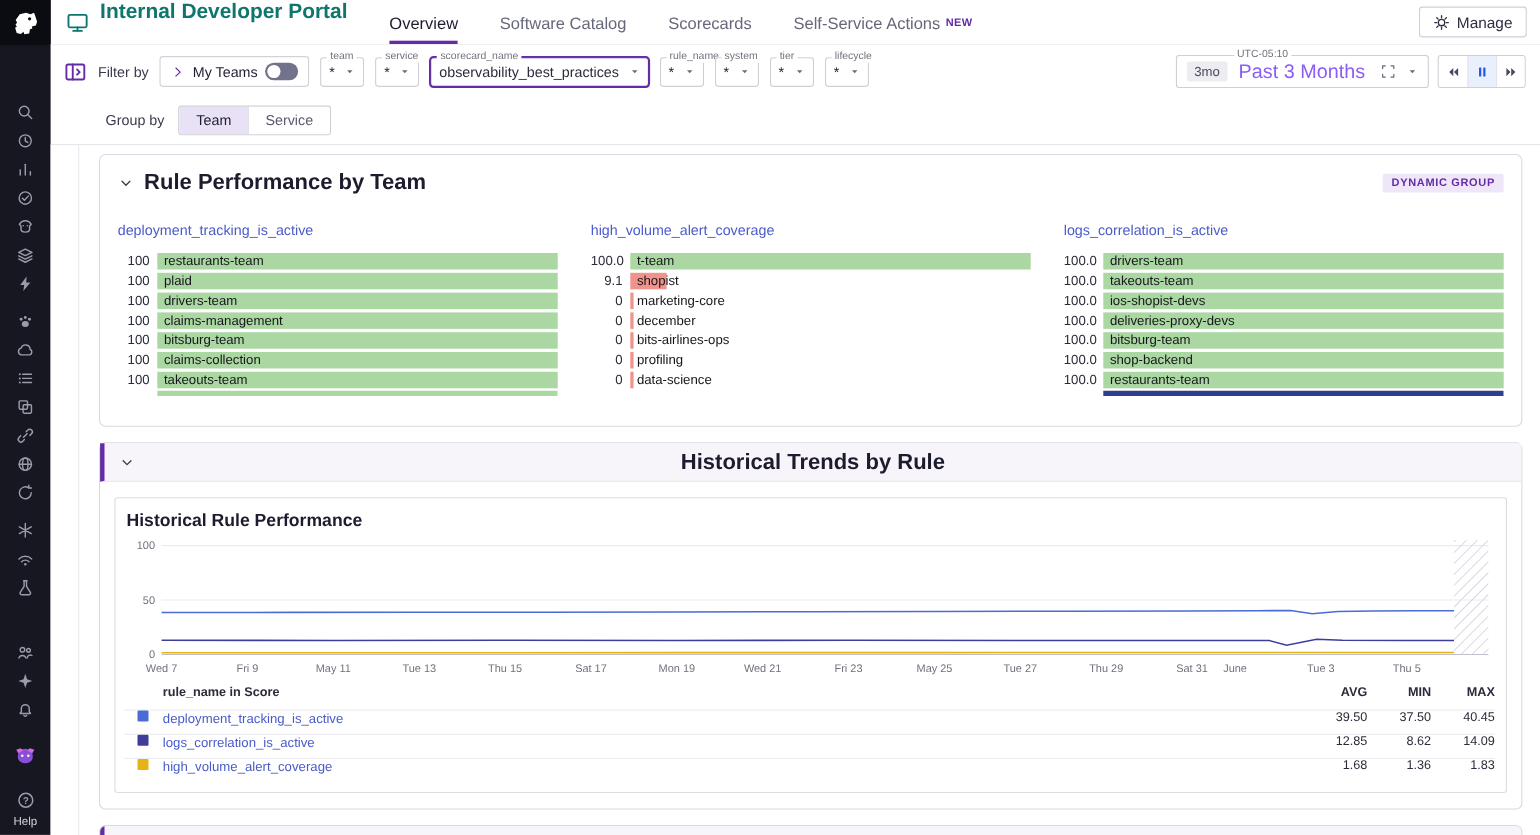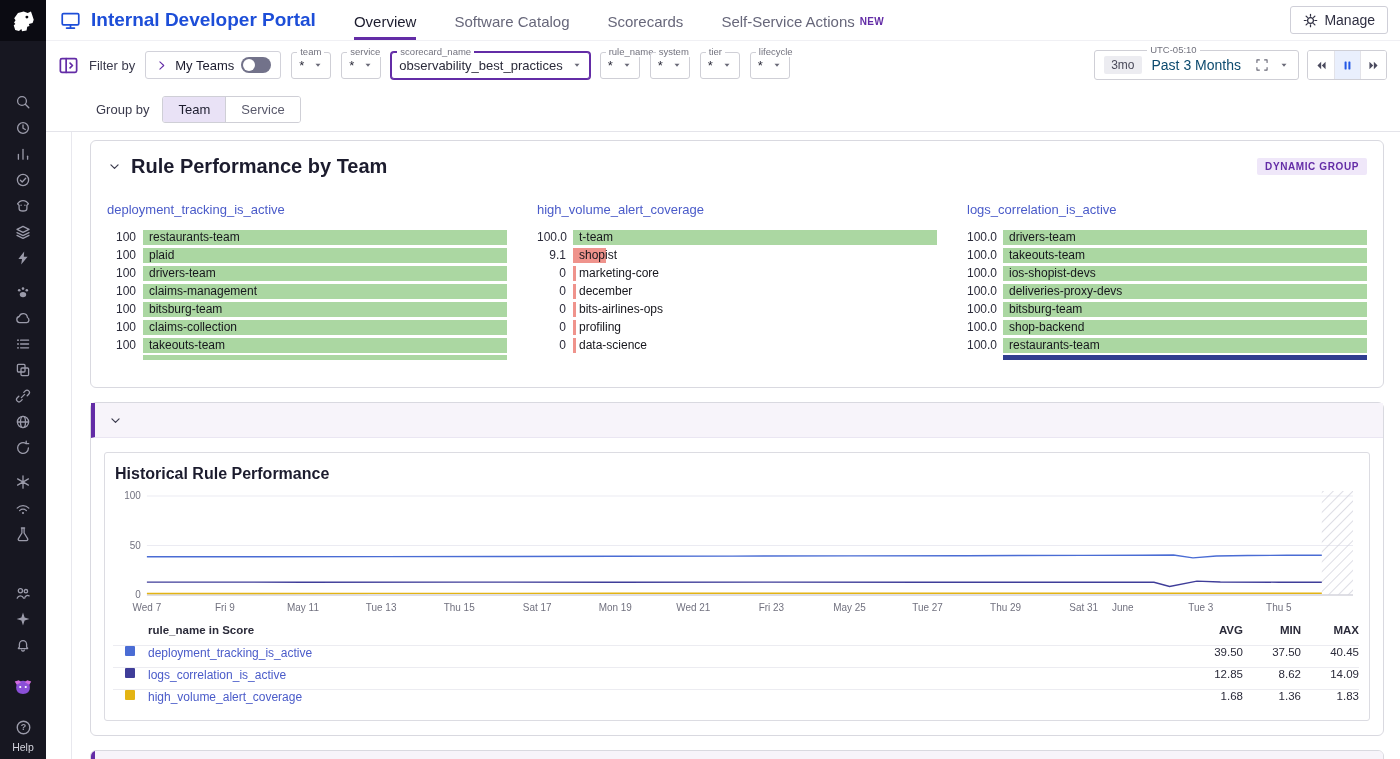--- a/index.html
+++ b/index.html
@@ -10,21 +10,21 @@
 .sidebar{width:46px;background:#171721;display:flex;flex-direction:column;align-items:center;flex-shrink:0}
 .logo{width:46px;height:41px;background:#0b0b12;display:flex;align-items:center;justify-content:center}
 .side-icons{display:flex;flex-direction:column;align-items:center;width:100%;padding-top:48px}
 .side-group{margin-bottom:8px;display:flex;flex-direction:column;align-items:center}
 .side-icon{width:46px;height:26px;display:flex;align-items:center;justify-content:center;color:#9b9baa;cursor:pointer}
 .side-bottom{margin-top:auto;display:flex;flex-direction:column;align-items:center;width:100%;padding-bottom:6px}
 .help-label{font-size:10.5px;color:#d3d3dc;margin-top:1px}
 
 .main{flex:1;display:flex;flex-direction:column;min-width:0}
 .topnav{height:41px;display:flex;align-items:stretch;padding:0 12px 0 14px;border-bottom:1px solid #f0f0f4}
-.brand{display:flex;align-items:center;color:#1d4ed8}
+.brand{display:flex;color:#0f766e}
 .title{font-size:19px;font-weight:700;margin-left:10px;white-space:nowrap}
 .tabs{display:flex;margin-left:38px}
 .tab{display:flex;align-items:center;margin-right:38px;font-size:15px;color:#67677a;border-bottom:3px solid transparent;padding-top:6px;cursor:pointer;white-space:nowrap}
 .tab.active{color:#1c1c2e;border-bottom-color:#632ca6}
 .badge-new{color:#632ca6;font-size:10px;font-weight:700;margin-left:5px;letter-spacing:.3px}
 .manage{margin-left:auto;align-self:center;display:flex;align-items:center;gap:6px;border:1px solid #cfcfd8;border-radius:3px;padding:5px 12px;font-size:14px;color:#2f2f42;cursor:pointer;background:#fff}
 
 .filterbar{display:flex;align-items:center;height:46px;padding:2px 13px 0 12px;gap:10px}
 .panel-btn{color:#632ca6;cursor:pointer;display:flex}
 .filter-by{font-size:13px;color:#3a3a4c}
@@ -36,21 +36,21 @@
 .dd{position:relative;display:flex;align-items:center;border:1px solid #cfcfd6;border-radius:3px;height:27px;padding:0 7px;cursor:pointer;background:#fff}
 .dd.focused{border-color:#632ca6;box-shadow:0 0 0 1px #632ca6}
 .dd .lbl{position:absolute;top:-7px;left:5px;background:#fff;font-size:9.5px;color:#72727e;padding:0 3px;white-space:nowrap}
 .dd .val{color:#2b2b3a;margin-right:9px;white-space:nowrap}
 .icn{display:flex;align-items:center;justify-content:center}
 .dim{color:#6a6a78}
 .timebox{margin-left:auto;display:flex;align-items:center;gap:8px}
 .timectl{position:relative;display:flex;align-items:center;border:1px solid #cfcfd6;border-radius:3px;height:30px;padding:0 9px;gap:10px;cursor:pointer}
 .chip3mo{background:#ececf1;border-radius:2px;padding:2px 7px;font-size:12px;color:#4a4a5a}
 .tz{position:absolute;top:-7px;left:52px;background:#fff;font-size:9.5px;color:#72727e;padding:0 3px}
-.range{font-size:14px;color:#0c4a6e;margin-right:4px}
+.range{font-size:18px;color:#8b5cf6;margin-right:4px}
 .playctl{display:flex;border:1px solid #cfcfd6;border-radius:3px;height:30px;overflow:hidden}
 .playbtn{width:26px;display:flex;align-items:center;justify-content:center;color:#4a4a5e;cursor:pointer;background:#fff}
 .playbtn + .playbtn{border-left:1px solid #e3e3e9}
 .playbtn.pause{color:#2458e6;background:#e9effd}
 
 .groupbar{display:flex;align-items:center;height:45px;padding-left:50px;gap:13px;border-bottom:1px solid #e4e4ea}
 .gb-label{font-size:13px;color:#3a3a4c}
 .seg{display:flex;border:1px solid #cfcfd6;border-radius:3px;overflow:hidden;height:27px}
 .segbtn{display:flex;align-items:center;padding:0 15px;font-size:13px;color:#5a5a6c;cursor:pointer;background:#fff}
 .segbtn + .segbtn{border-left:1px solid #cfcfd6}
@@ -605,20 +605,21 @@
           </div>
       </section>
 
       <section class="card card2">
         <div class="hist-head">
           <span class="rp-chev icn">
               <svg viewBox="0 0 16 16" width="15" height="15" fill="none" stroke="currentColor" stroke-width="1.3" stroke-linecap="round" stroke-linejoin="round">
                 <polyline points="4.2,6.2 8,10 11.8,6.2"></polyline>
               </svg>
             </span>
+          <span class="hist-title">Historical Trends by Rule</span>
         </div>
         <div class="widget">
           <div class="widget-title">Historical Rule Performance</div>
           <svg class="histchart" preserveAspectRatio="none" viewBox="0 0 1250 132">
               <defs>
                 <pattern id="hatch" width="7" height="7" patternUnits="userSpaceOnUse" patternTransform="rotate(45)">
                   <line x1="0" y1="0" x2="0" y2="7" stroke="#d4d4de" stroke-width="1.6"></line>
                 </pattern>
               </defs>
               <line x1="34" y1="108" x2="1244" y2="108" stroke="#bfbfcb" stroke-width="1"></line>

